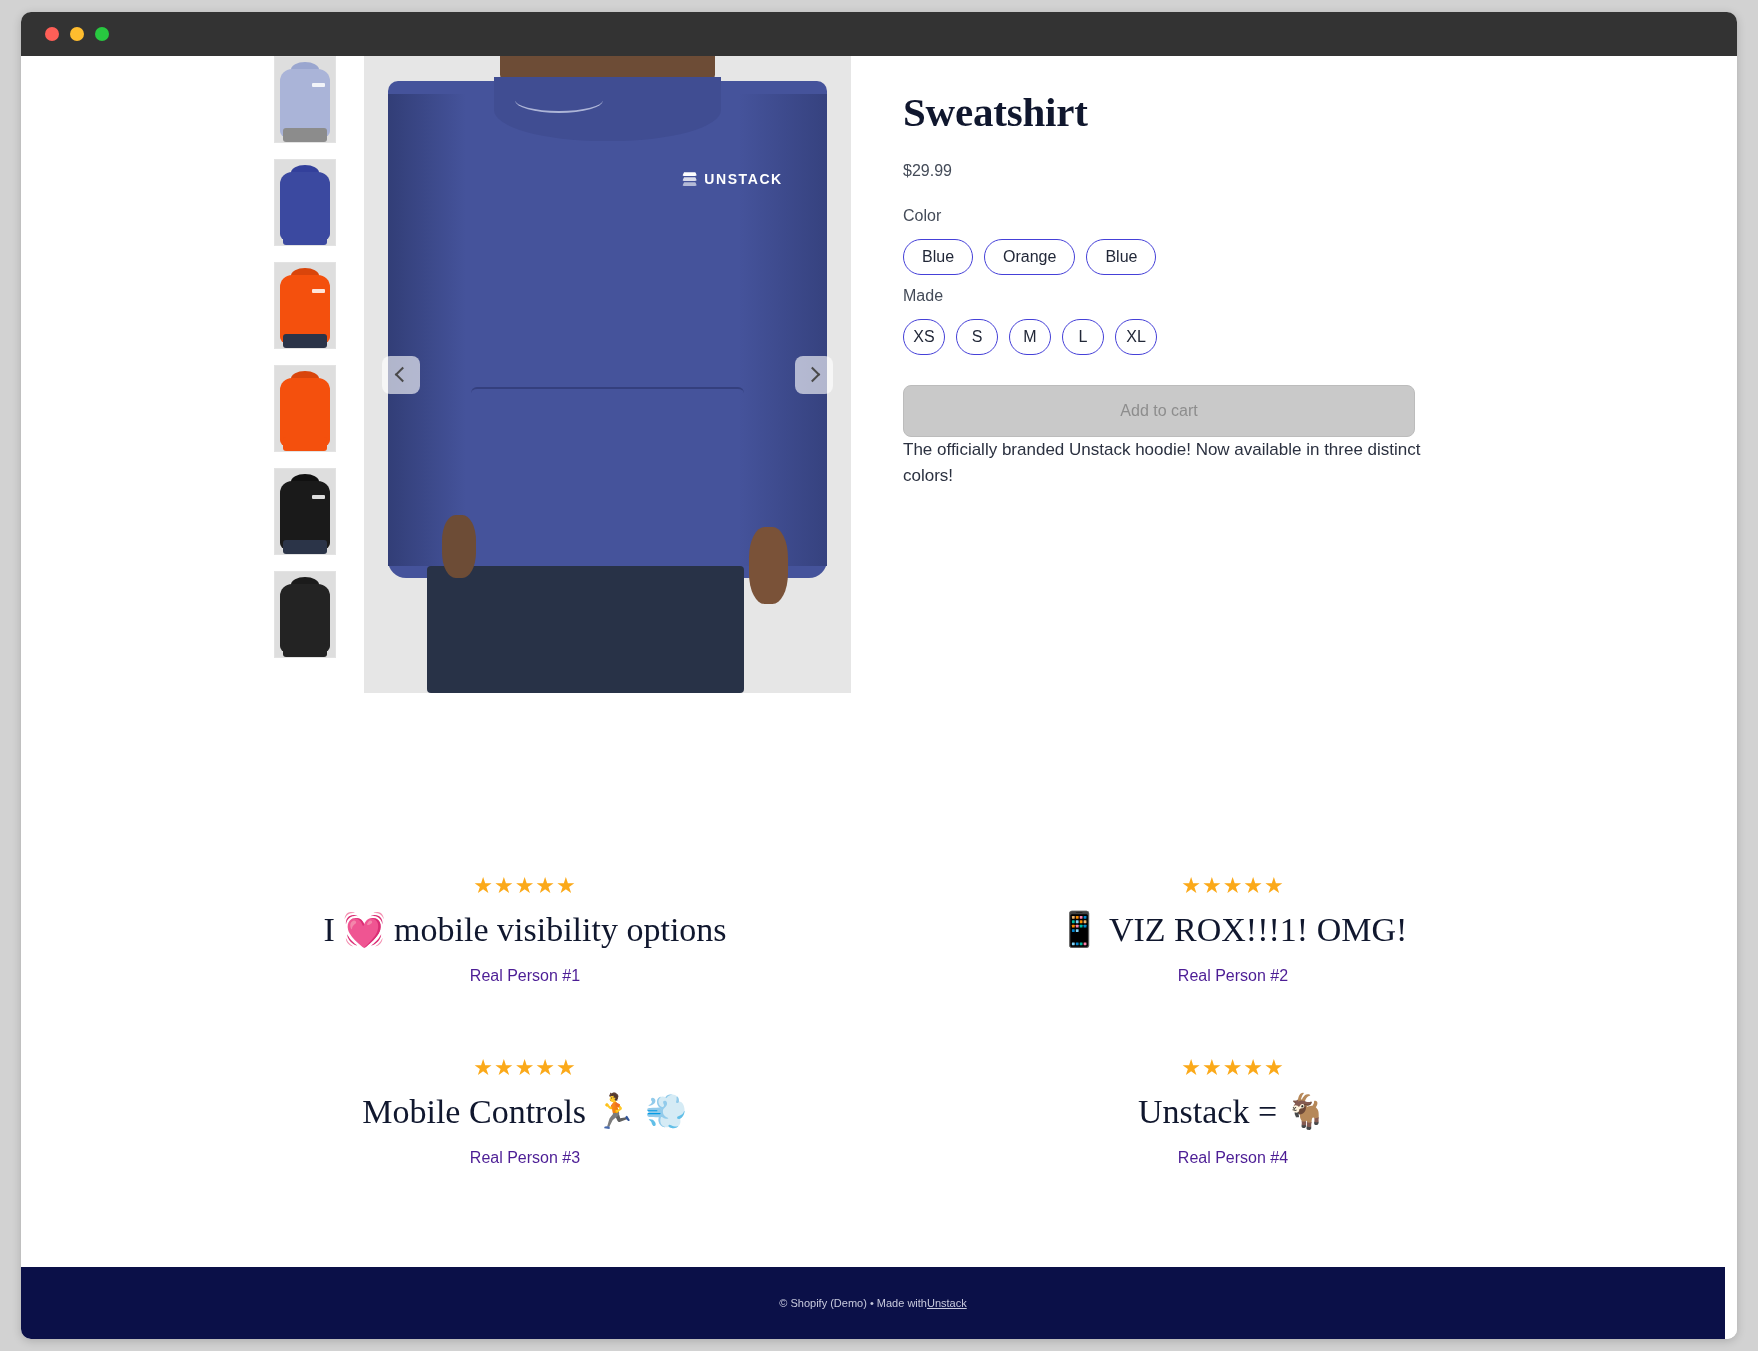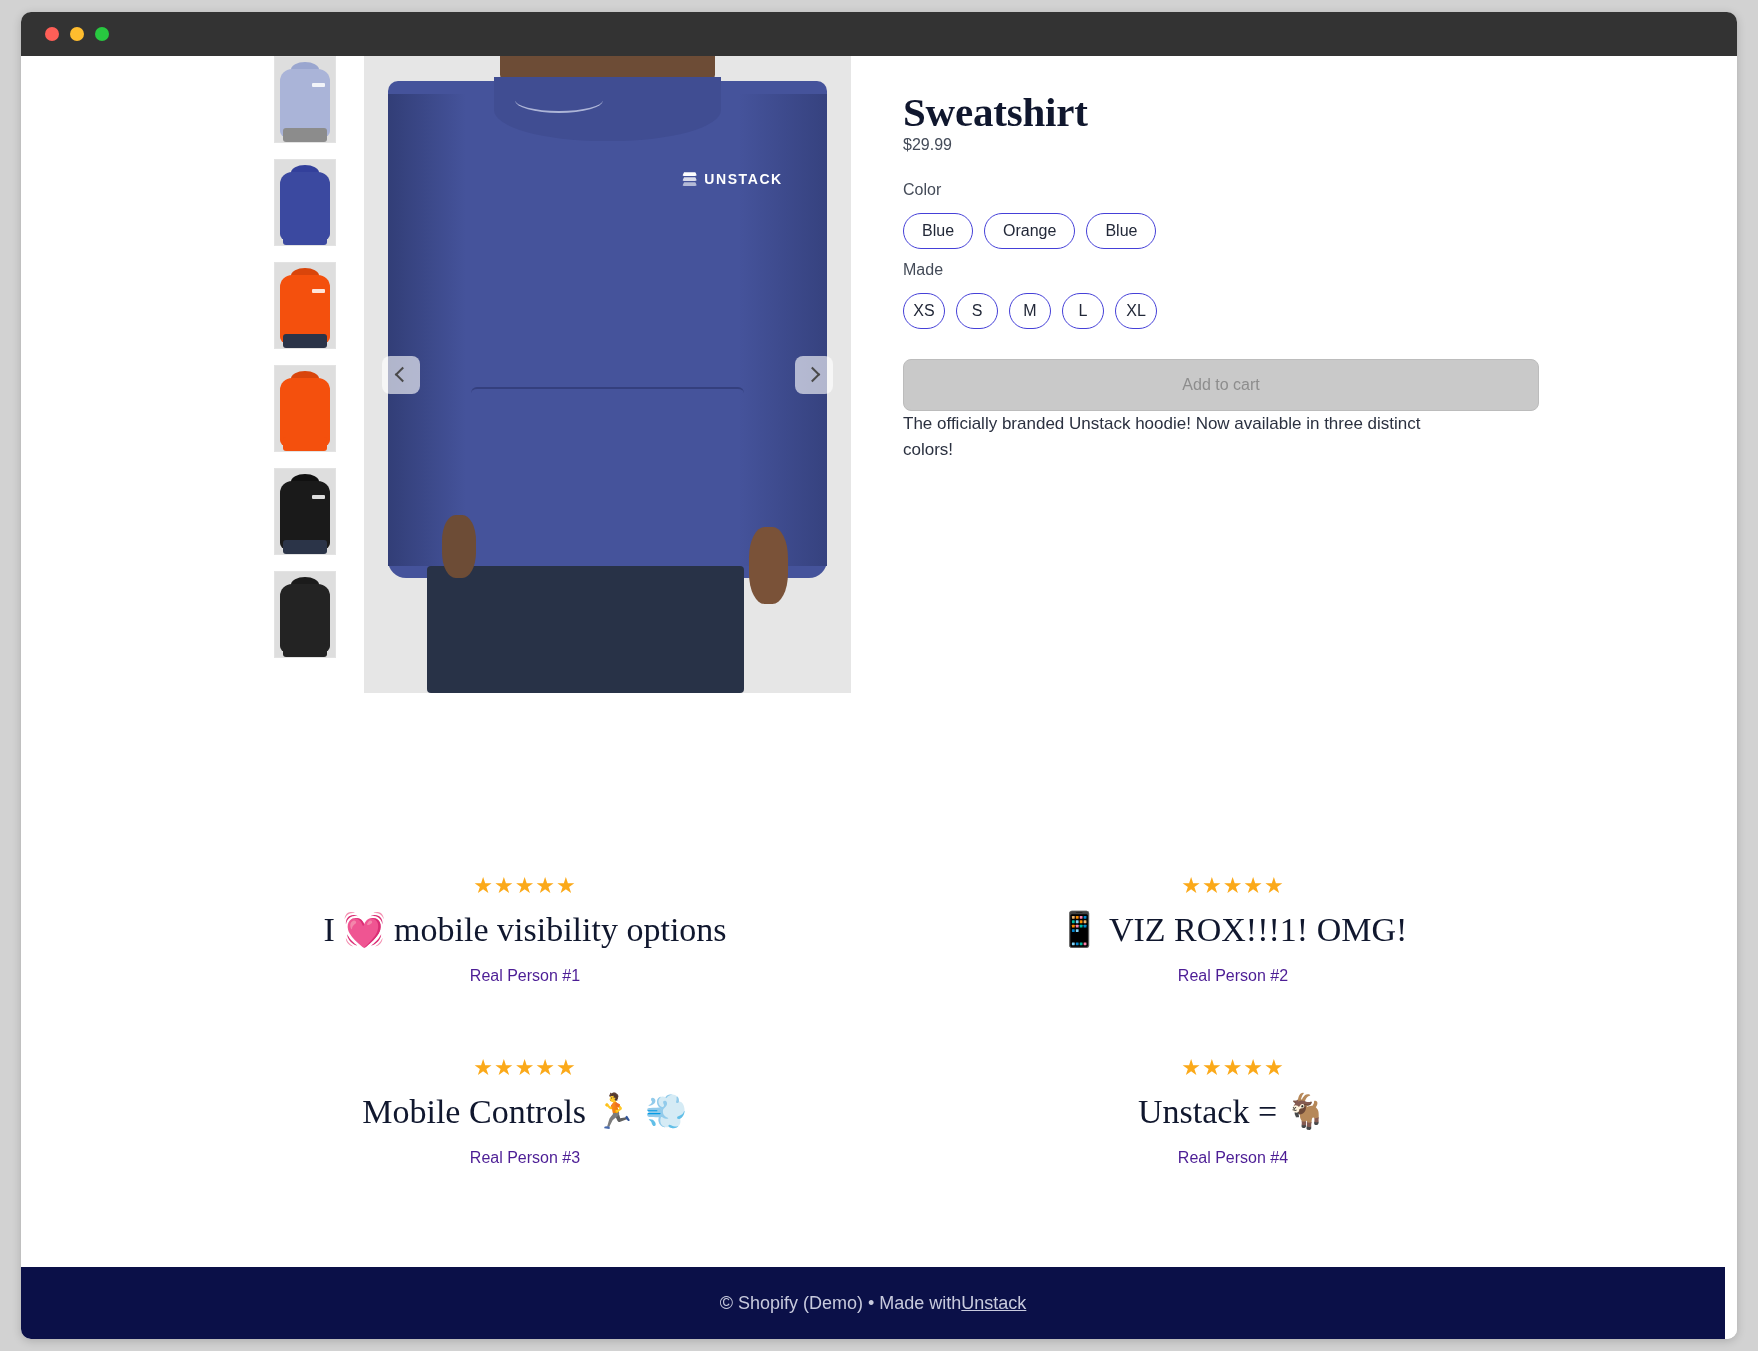--- a/index.html
+++ b/index.html
@@ -162,38 +162,38 @@
   .chev { width:11px; height:11px; border-right:2px solid #4a4a4a; border-bottom:2px solid #4a4a4a; }
   .chev.left  { transform: rotate(135deg); margin-left:3px; }
   .chev.right { transform: rotate(-45deg); margin-right:3px; }
 
   
   .info { margin-left: 52px; padding-top: 32px; width: 560px; }
   .p-title {
     font-family: "Liberation Serif", serif;
     font-size: 41px; font-weight: 700; color:#10172e; letter-spacing:-0.2px;
   }
-  .p-price { font-size: 16px; color:#444b58; }
+  .p-price { margin-top: 26px; font-size: 16px; color:#444b58; }
   .opt-label { margin-top: 27px; font-size: 16px; color:#444b58; }
   .pills { display:flex; gap:11px; margin-top: 14px; flex-wrap: wrap; }
   .pill {
     border: 1.6px solid #4540d8;
     border-radius: 999px;
     background:#fff;
     color:#222838;
     font-size: 16px;
     padding: 9px 18px;
     cursor: pointer;
     line-height: 1;
     font-family: "Liberation Sans", sans-serif;
   }
   .pill.size { padding: 9px 0; min-width: 42px; text-align:center; }
   .atc {
     margin-top: 30px;
-    width: 636px; height: 52px;
+    width: 512px; height: 52px;
     background:#c9c9c9;
     border: 1px solid #bcbcbc;
     border-radius: 8px;
     color:#8d8d8d;
     font-size: 16px;
     cursor: not-allowed;
     font-family: "Liberation Sans", sans-serif;
   }
   .p-desc {
     width: 530px;
@@ -215,21 +215,21 @@
     font-size: 34px; color:#10172e; margin-top: 10px; font-weight: 400;
   }
   .r-author { margin-top: 18px; font-size: 16px; color:#4c1d95; }
 
   
   .footer {
     position:absolute; left:0; right:12px; bottom:0;
     height: 72px;
     background:#0b1048;
     display:flex; align-items:center; justify-content:center;
-    color:#c8cadd; font-size: 18px;
+    color:#c8cadd; font-size: 11px;
   }
   .footer a { color:#c8cadd; text-decoration: underline; }
 </style>
 </head>
 <body>
 
 <div class="window">
 
   <div class="titlebar">
     <span class="dot red"></span>

